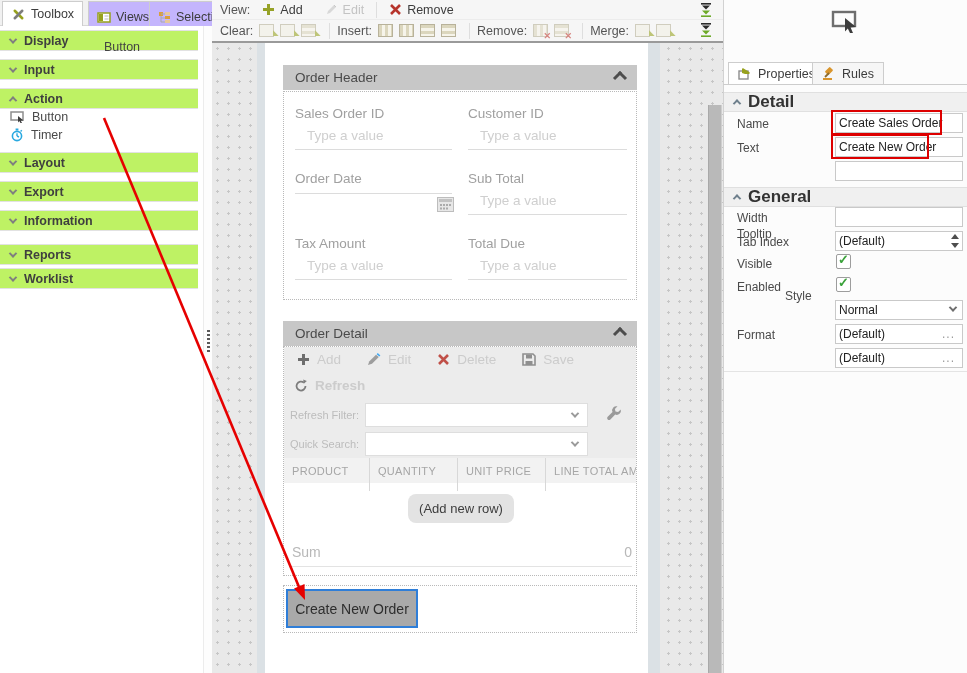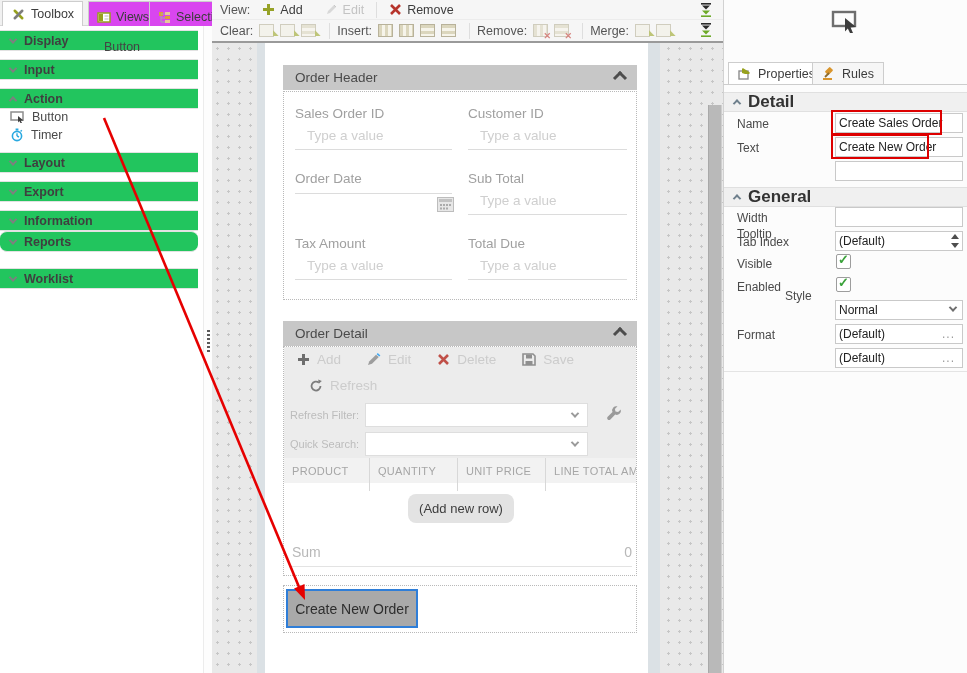--- a/index.html
+++ b/index.html
@@ -2,26 +2,26 @@
 <html><head>
 <meta charset="utf-8">
 <style>
   * { box-sizing:border-box; margin:0; padding:0; font-family:"Liberation Sans", sans-serif; }
   html,body { background:#fff; }
   .root { position:relative; width:967px; height:673px; overflow:hidden; background:#fff; font-size:12px; color:#333; }
   .abs { position:absolute; }
 
   
   .ltabbar { position:absolute; left:0; top:0; width:212px; height:26px; background:#f1f1f1; border-bottom:1px solid #d7d7d7; }
-  .ltab { position:absolute; top:1px; height:32px; display:flex; align-items:center; gap:5px; padding:0 8px; font-size:12.5px; color:#3c3c3c; border:1px solid #cdcdcd; background:#d946ef; cursor:pointer; }
+  .ltab { position:absolute; top:1px; height:32px; display:flex; align-items:center; gap:5px; padding:0 8px; font-size:12.5px; color:#3c3c3c; border:1px solid #cdcdcd; background:#c4b5fd; cursor:pointer; }
   .ltab.active { background:#fff; border-bottom:1px solid #fff; height:26px; }
 
   
   .sidebar { position:absolute; left:0; top:26px; width:203px; height:647px; background:#fff; }
-  .side-sec { position:absolute; left:0; width:198px; height:21px; background:#22c55e; border-top:1px solid #e2e2e2; border-bottom:1px solid #e2e2e2; display:flex; align-items:center; gap:8px; padding:0 10px; font-size:12.5px; font-weight:bold; color:#3f3f3f; cursor:pointer; }
+  .side-sec { position:absolute; left:0; width:198px; height:21px; background:#bef264; border-top:1px solid #e2e2e2; border-bottom:1px solid #e2e2e2; display:flex; align-items:center; gap:8px; padding:0 10px; font-size:12.5px; font-weight:bold; color:#3f3f3f; cursor:pointer; }
   .side-item { position:absolute; left:0; width:198px; height:18px; display:flex; align-items:center; gap:7px; padding:0 10px; font-size:12.5px; color:#4a4a4a; cursor:pointer; }
 
   .chev { display:inline-block; width:6px; height:6px; border-left:2px solid #7f7f7f; border-bottom:2px solid #7f7f7f; flex:none; }
   .chev.down { transform:rotate(-45deg) translate(1px,-1px); }
   .chev.up { transform:rotate(135deg) translate(1px,-1px); }
   .bigchev { display:inline-block; width:10px; height:10px; border-left:3px solid #4d4d4d; border-bottom:3px solid #4d4d4d; }
   .bigchev.up { transform:rotate(135deg); }
 
   
   .splitter { position:absolute; left:203px; top:26px; width:9px; height:647px; background:#fdfdfd; border-left:1px solid #ececec; cursor:col-resize; }
@@ -171,21 +171,21 @@
       <span>Layout</span>
     </div>
     <div class="side-sec" style="top:155px;">
       <span class="chev down"></span>
       <span>Export</span>
     </div>
     <div class="side-sec" style="top:184px;">
       <span class="chev down"></span>
       <span>Information</span>
     </div>
-    <div class="side-sec" style="top:205px;border-radius:7px;">
+    <div class="side-sec" style="top:218px;">
       <span class="chev down"></span>
       <span>Reports</span>
     </div>
     <div class="side-sec" style="top:242px;text-align:right;">
       <span class="chev down"></span>
       <span>Worklist</span>
     </div>
   </div>
 
   <div class="splitter">
@@ -353,21 +353,21 @@
     </span>
     <span class="odbtn">
       <svg class="i" width="14" height="13" viewBox="0 0 14 13">
           <path d="M1 1h10l2 2v9H1z" fill="none" stroke="#8f8f8f" stroke-width="1.6"></path>
           <rect x="4" y="1.5" width="6" height="4" fill="#8f8f8f"></rect>
           <rect x="3.5" y="8" width="7" height="4" fill="#8f8f8f"></rect>
         </svg>
       <span>Save</span>
     </span>
   </div>
-  <span class="odbtn abs" style="left:309px; top:378px;">
+  <span class="odbtn abs" style="left:294px; top:378px;font-weight:bold;">
     <svg class="i" width="14" height="14" viewBox="0 0 14 14">
         <path d="M11.5 7a4.5 4.5 0 1 1-1.6-3.4" fill="none" stroke="#7d7d7d" stroke-width="1.8"></path>
         <polygon points="9.2,0.6 12.8,2 9.8,4.8" fill="#7d7d7d"></polygon>
       </svg>
     <span>Refresh</span>
   </span>
 
   <span class="filt-label" style="left:290px; top:409px;">Refresh Filter:</span>
   <div class="dd" style="left:365px; top:403px;">
       <span class="chev down"></span>

